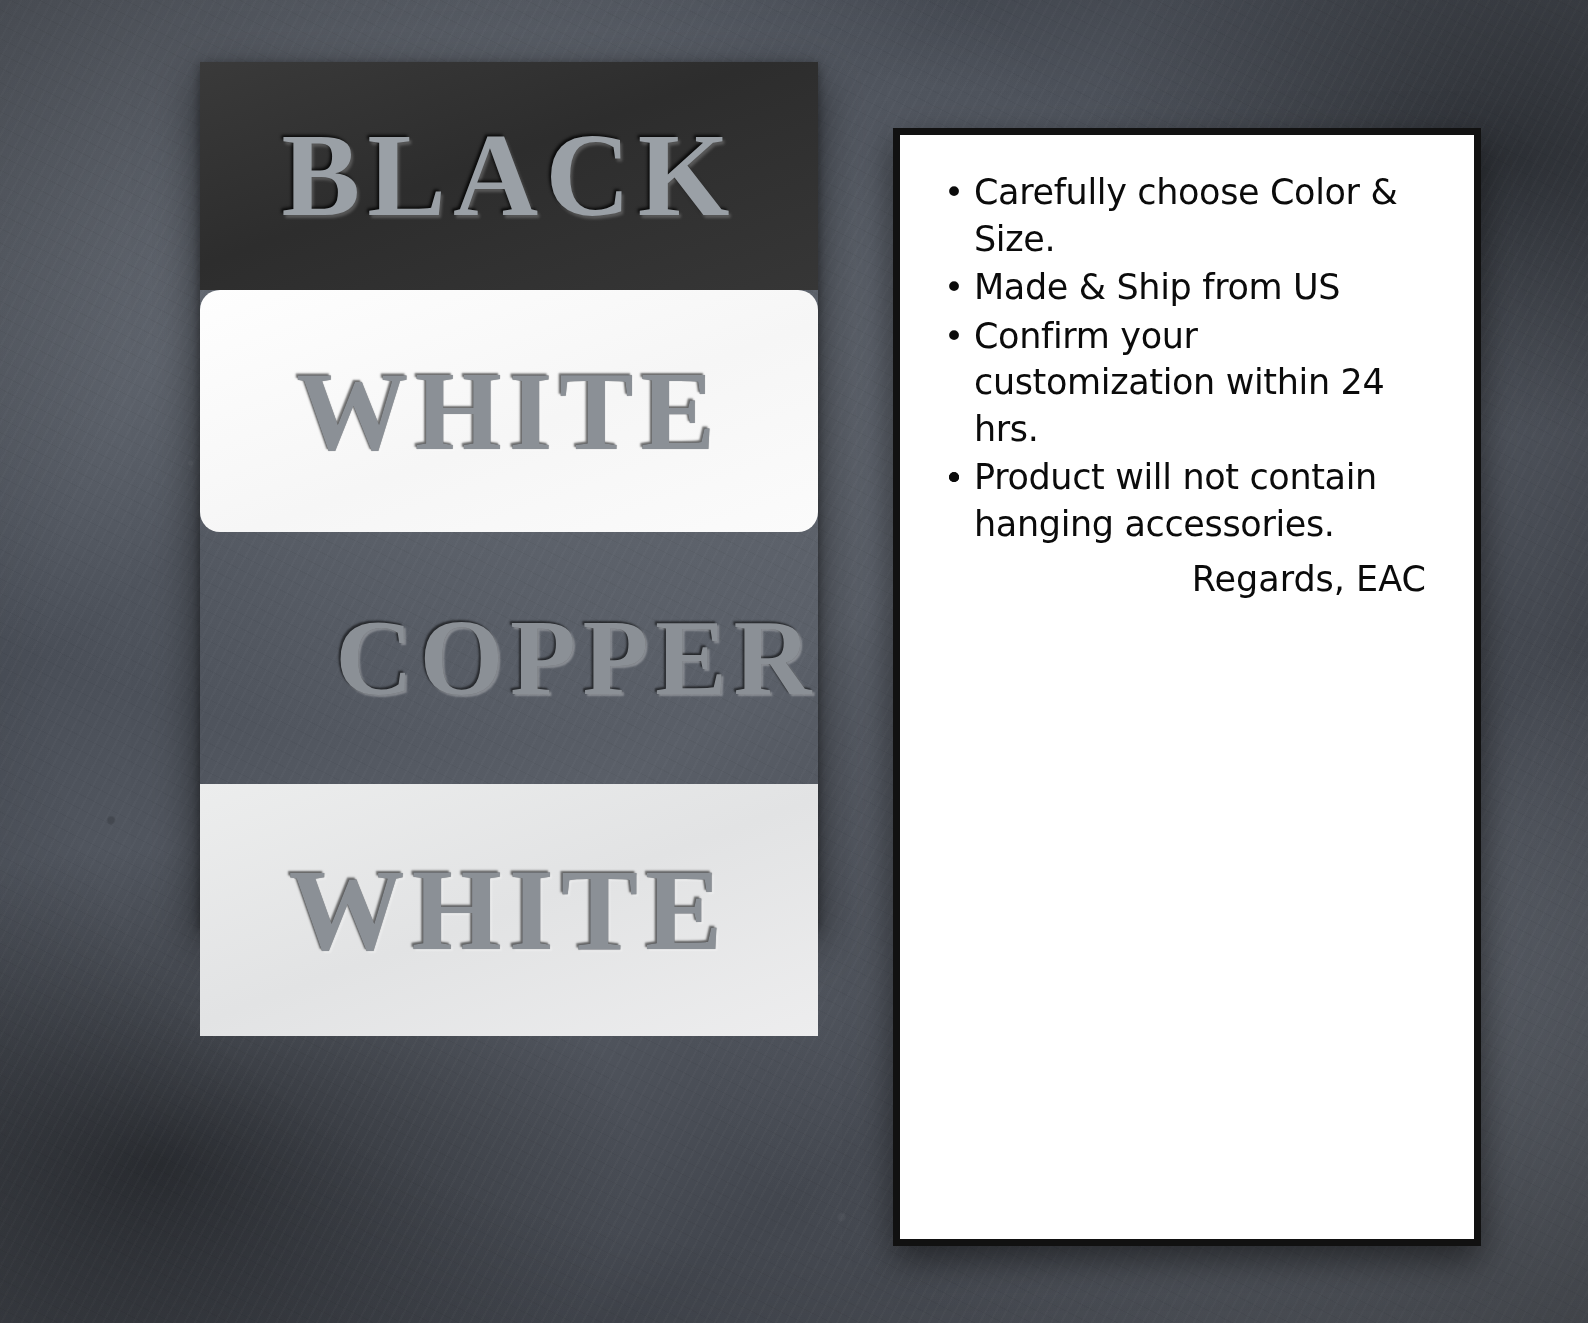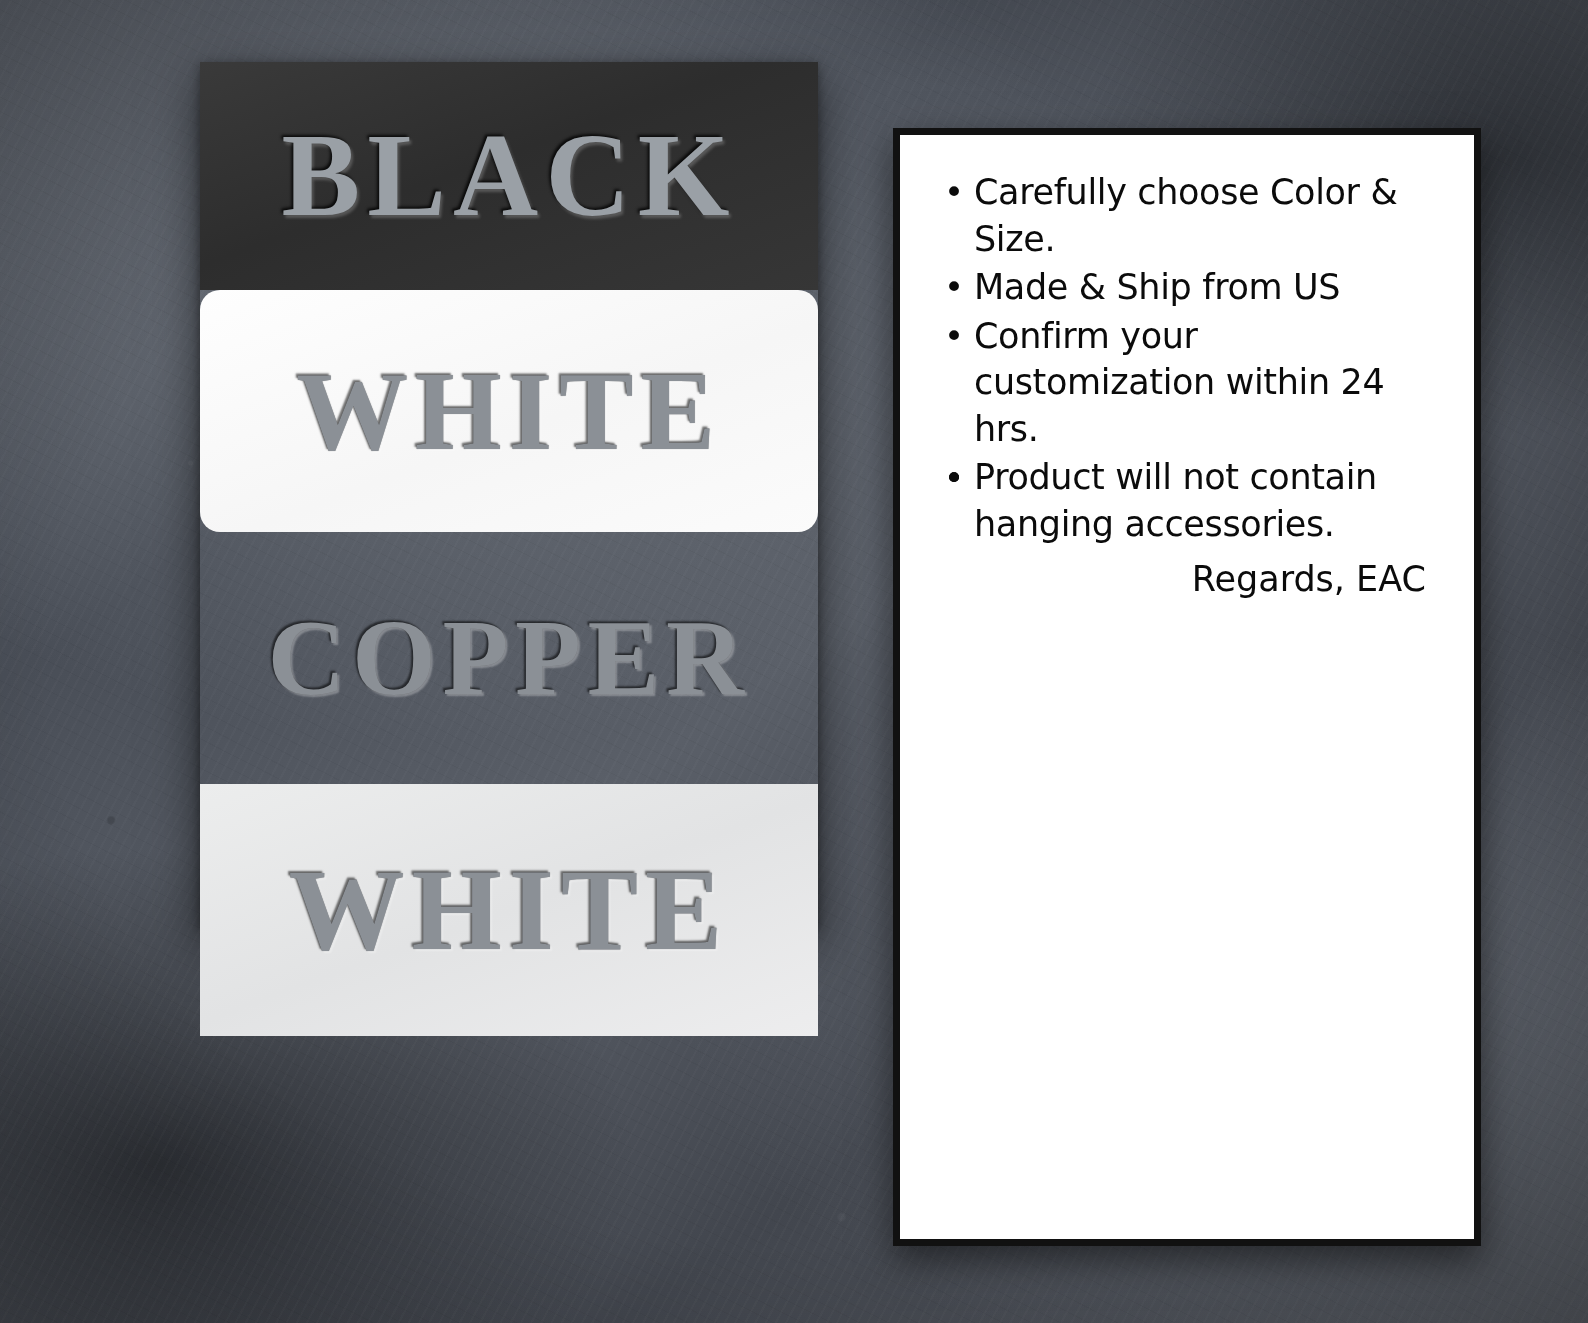--- a/index.html
+++ b/index.html
@@ -71,20 +71,21 @@
     user-select: none;
   }
 
   .sw-black  { height: 228px; background: linear-gradient(160deg,#3a3a3a 0%,#2d2d2d 45%,#363636 100%); }
   .sw-red    { height: 248px; background: linear-gradient(160deg,#e35342 0%,#d9493a 50%,#dd5244 100%); }
   .sw-white  { height: 242px; background: linear-gradient(160deg,#fefefe 0%,#f6f6f6 55%,#fbfbfb 100%); border-radius: 20px; }
   .sw-copper { height: 252px;
     background:
       repeating-linear-gradient(112deg, rgba(255,255,255,0.05) 0 2px, rgba(0,0,0,0.04) 2px 4px),
       linear-gradient(160deg,#b4seq 0%,#b97a4a 0%, #a9683c 35%, #c08a5c 60%, #9e6036 100%);
+    justify-content: flex-end;
   }
   .sw-silver { height: 252px; background: linear-gradient(160deg,#eceded 0%,#e2e3e4 50%,#ededee 100%); }
 
   
   .eng {
     color: #8b9096;
     text-shadow:
       -2px -2px 2px rgba(0,0,0,0.55),
       2px 2px 2px rgba(255,255,255,0.30),
       0 0 1px rgba(0,0,0,0.5);

